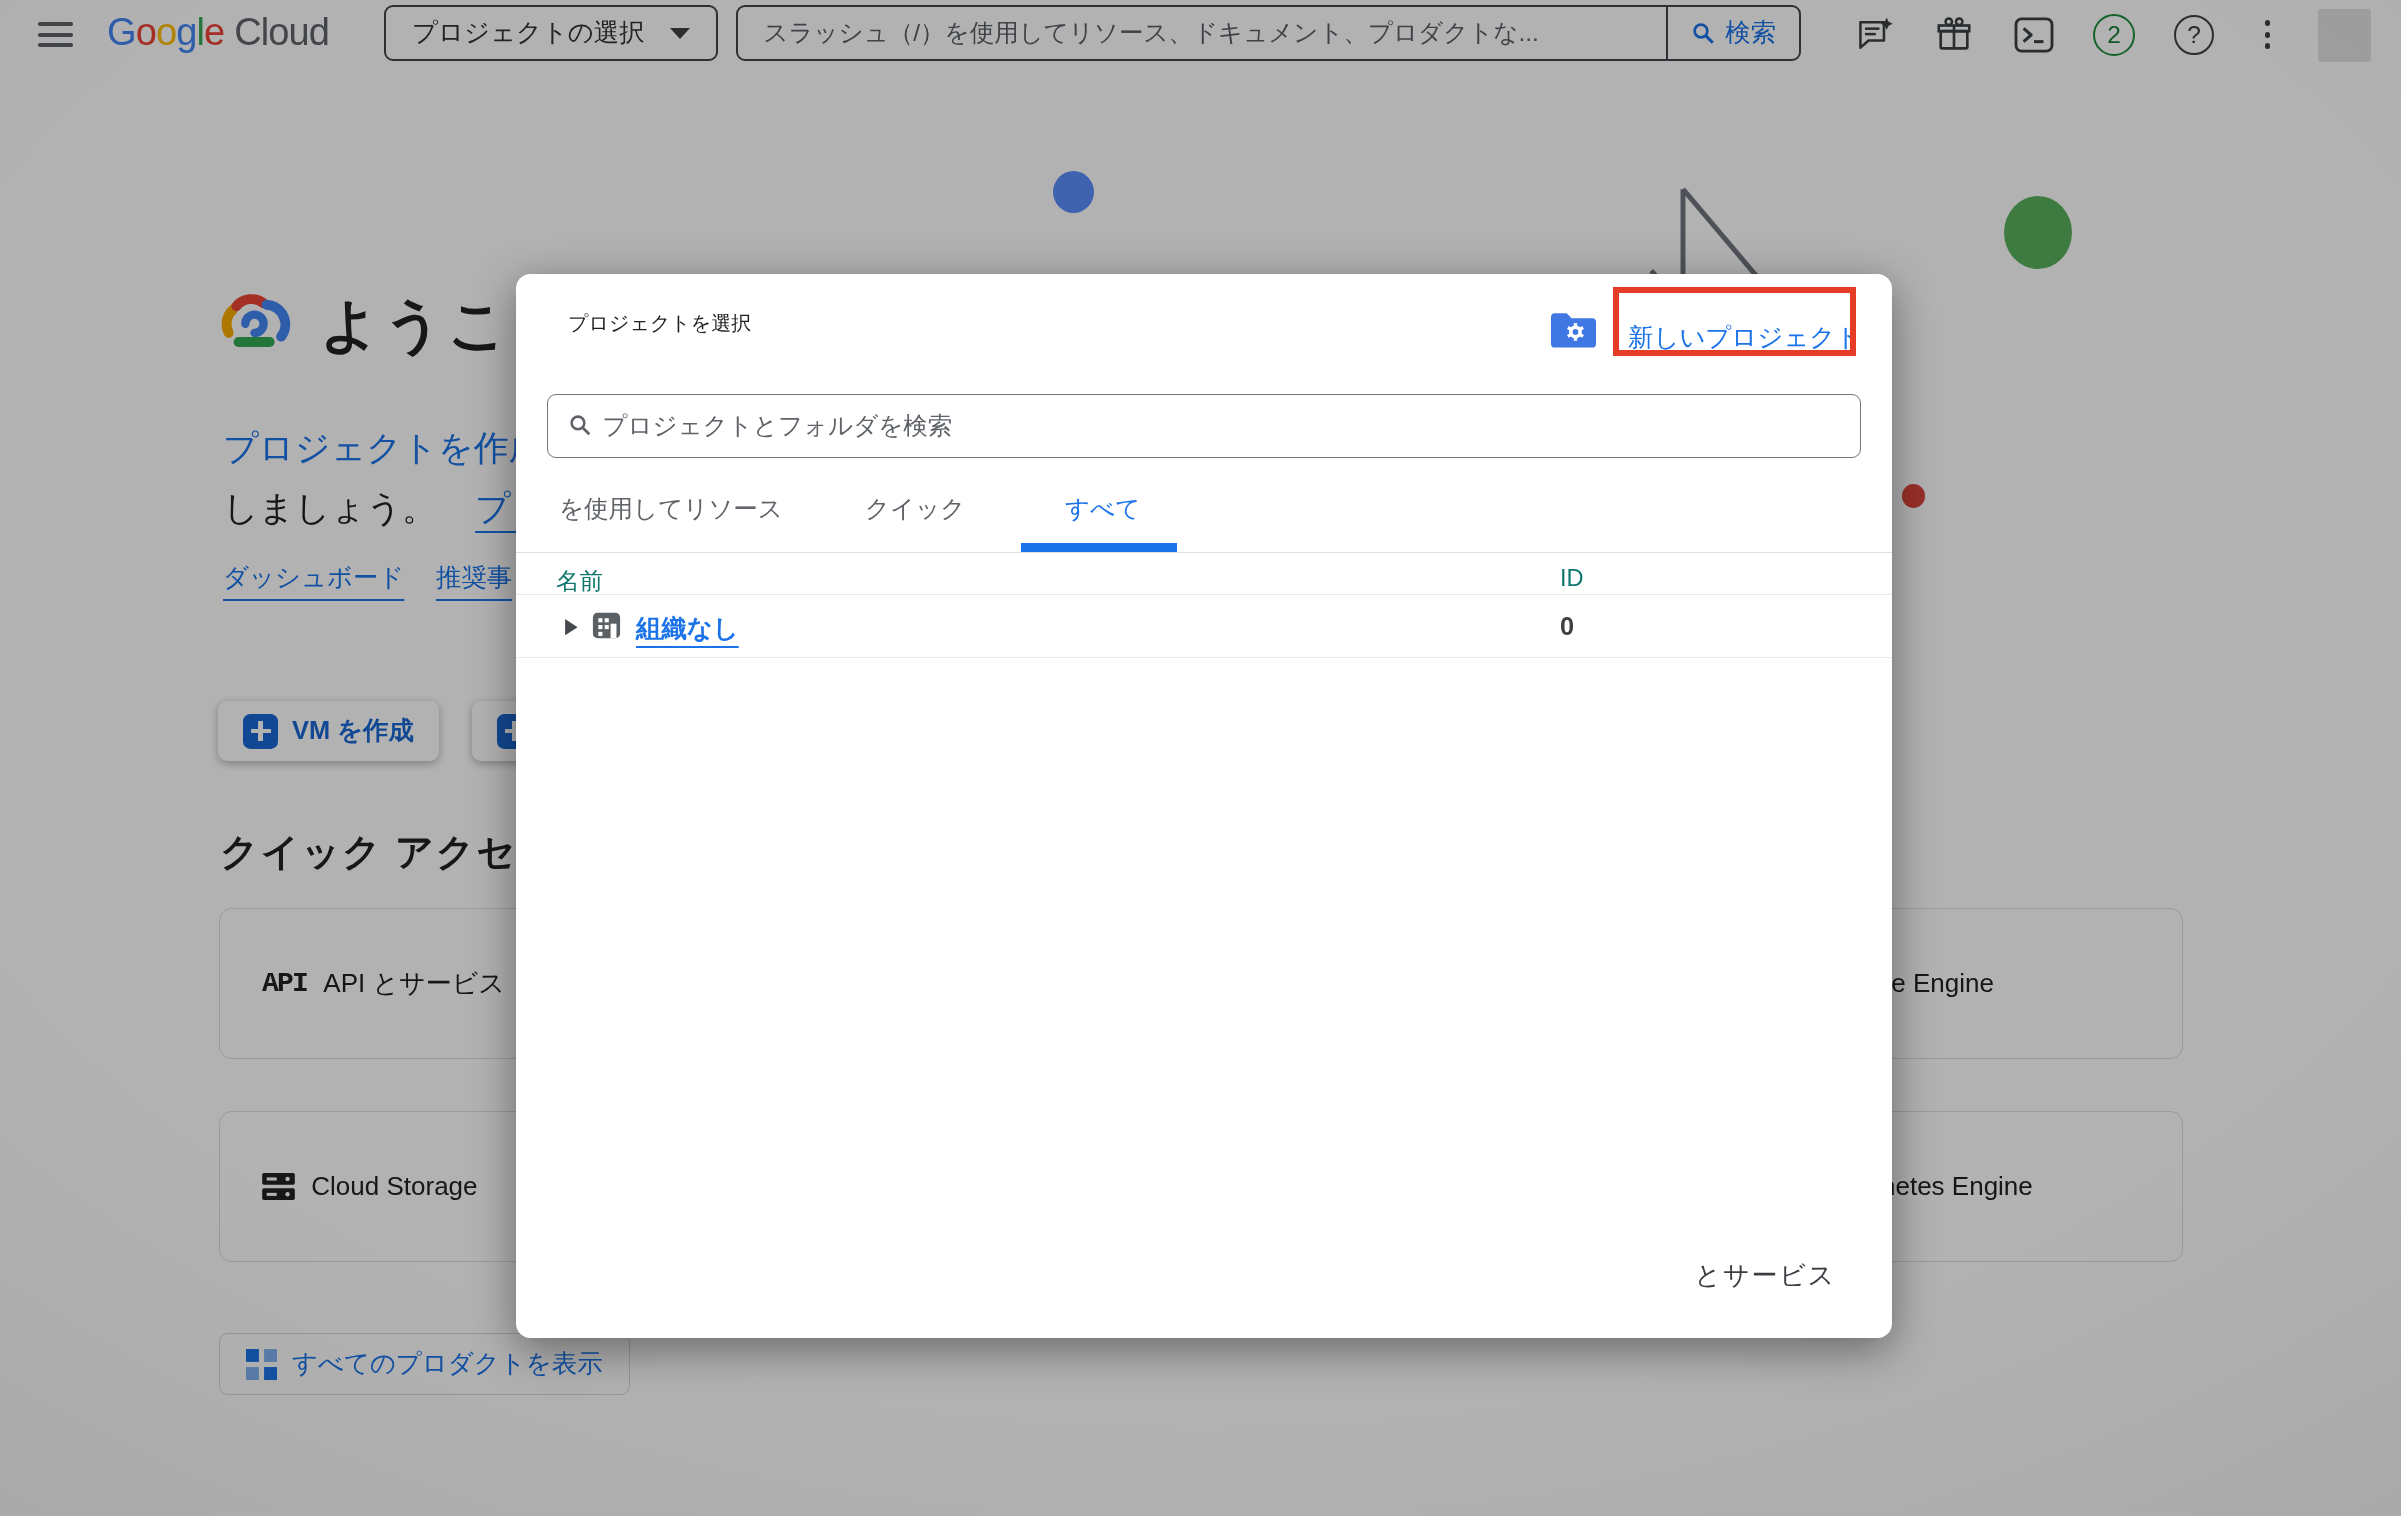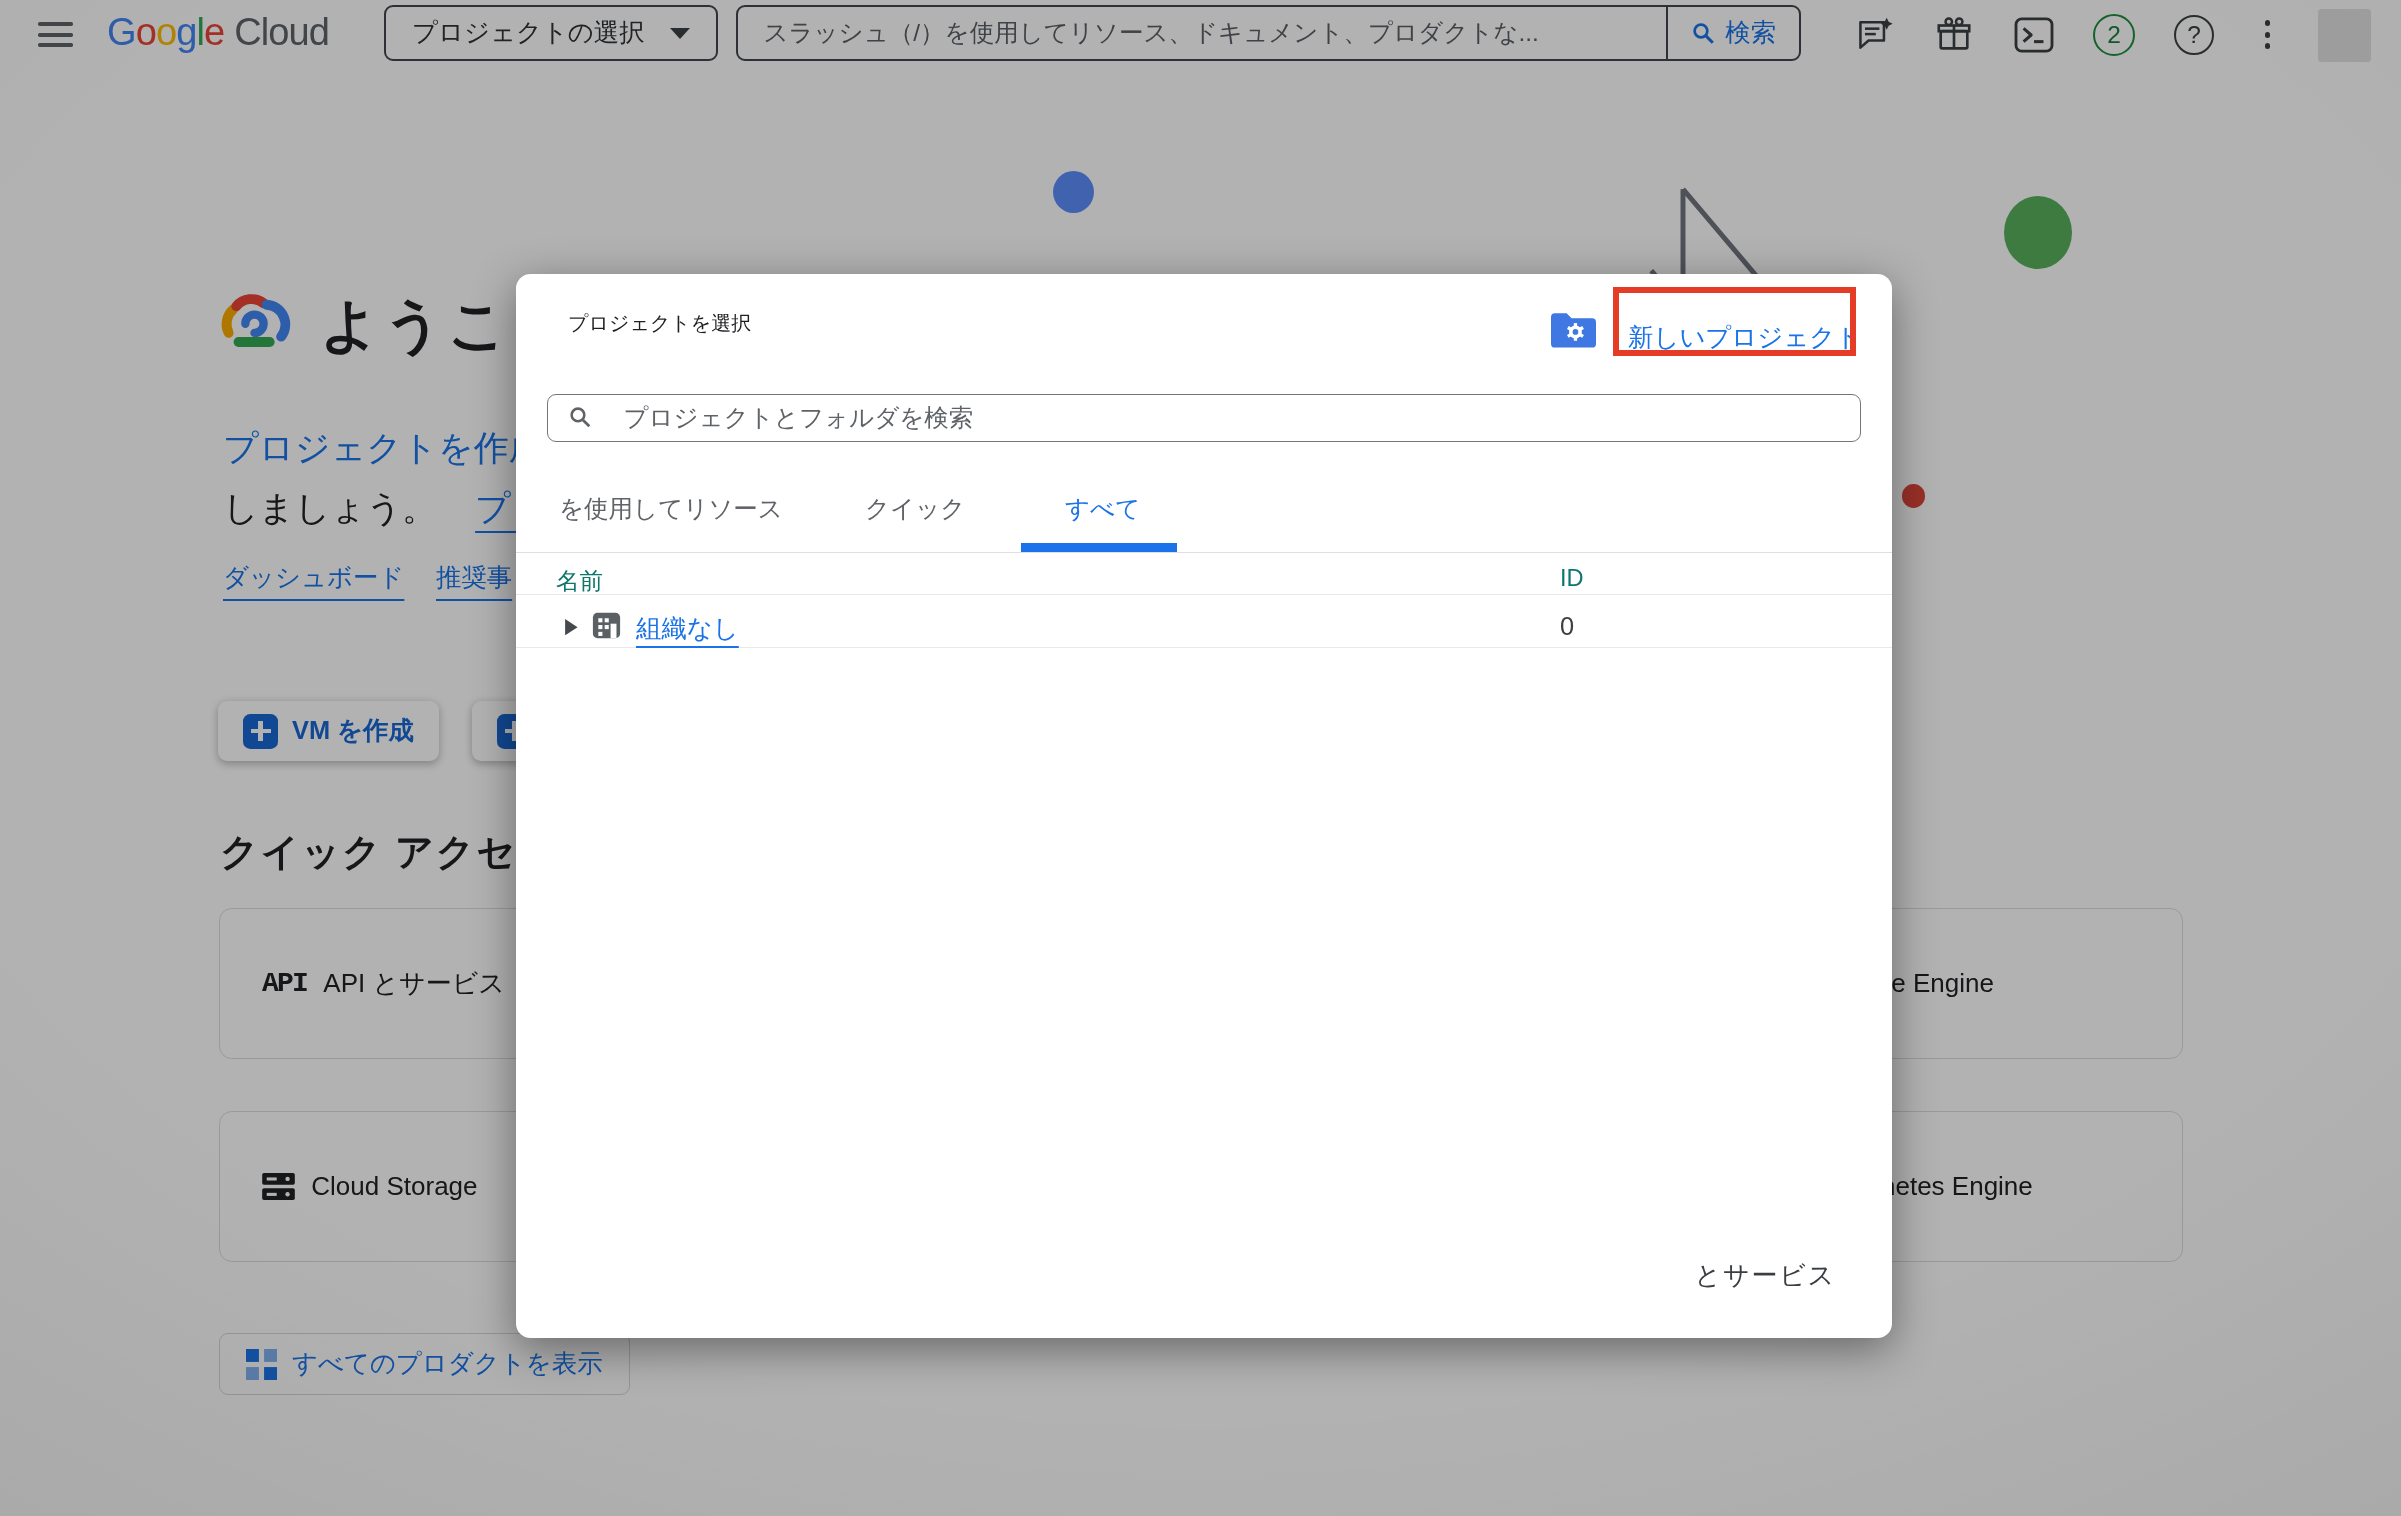--- a/index.html
+++ b/index.html
@@ -70,32 +70,32 @@
   .dot-red   { left:1902px; top:484px; width:23px; height:23.6px; background:#d9453a; }
 
   
   .backdrop { position:absolute; inset:0; z-index:10;
     background: radial-gradient(130% 130% at 50% 38%, rgba(0,0,0,0.30) 42%, rgba(0,0,0,0.40) 100%); }
   .modal { position:absolute; left:516px; top:274px; width:1376px; height:1064px; z-index:30;
     background:#fff; border-radius:14.5px; box-shadow:0 11px 44px rgba(0,0,0,0.42); }
   .m-title { position:absolute; left:52px; top:36px; font-size:20px; color:#1d1f22; }
   .m-folder-btn { position:absolute; left:1035px; top:36px; width:47px; height:40px; cursor:pointer; }
   .m-new { position:absolute; left:1112px; top:47px; font-size:25.4px; color:#1a73e8; cursor:pointer; white-space:nowrap; }
-  .m-search { position:absolute; left:31px; top:120px; width:1314px; height:48px;
-    border:1.8px solid #72777d; border-radius:9px; display:flex; align-items:center; padding:0 20px; gap:30px; }
+  .m-search { position:absolute; left:31px; top:120px; width:1314px; height:64px;
+    border:1.8px solid #72777d; border-radius:9px; display:flex; align-items:center; padding:0 20px; gap:9px; }
   .m-search input { flex:1; border:none; outline:none; font-size:24.5px; color:#3c4043; background:transparent;
     font-family:"Liberation Sans",sans-serif; }
   .m-search input::placeholder { color:#5f6368; opacity:1; }
   .m-tab { position:absolute; top:218px; font-size:24.5px; color:#5f6368; cursor:pointer; white-space:nowrap; }
   .m-tab.active { color:#1a73e8; }
   .m-indicator { position:absolute; left:505px; top:269px; width:156px; height:9px; background:#1a73e8; }
   .m-divider { position:absolute; left:0; right:0; top:278px; border-bottom:1.8px solid #dcdfe3; }
   .m-th { position:absolute; top:291px; font-size:23.6px; color:#0f766e; }
   .m-head-border { position:absolute; left:0; right:0; top:320px; border-bottom:1.8px solid #e6e8ea; }
-  .m-row { position:absolute; left:0; right:0; top:322px; height:52px; border-bottom:1.8px solid #e6e8ea; cursor:pointer; }
+  .m-row { position:absolute; left:0; right:0; top:322px; height:62px; border-bottom:1.8px solid #e6e8ea; cursor:pointer;font-weight:bold; }
   .m-expand { position:absolute; left:49px; top:23px; cursor:pointer; }
   .m-orgicon { position:absolute; left:76px; top:15.4px; }
   .m-orglink { position:absolute; left:120px; top:16.3px; font-size:25.4px; color:#1a73e8;
     text-decoration:underline; text-underline-offset:9px; text-decoration-thickness:2.3px; cursor:pointer; }
   .m-id { position:absolute; left:1044px; top:16.3px; font-size:25.4px; color:#3c4043; }
   .m-cancel { position:absolute; right:56px; bottom:45px; font-size:26px; color:#3a3d42; letter-spacing:1.8px; cursor:pointer; }
 
   .red-box { position:absolute; left:1613px; top:287px; width:243px; height:69px;
     border:6.4px solid #e53c28; z-index:40; }
 </style>

